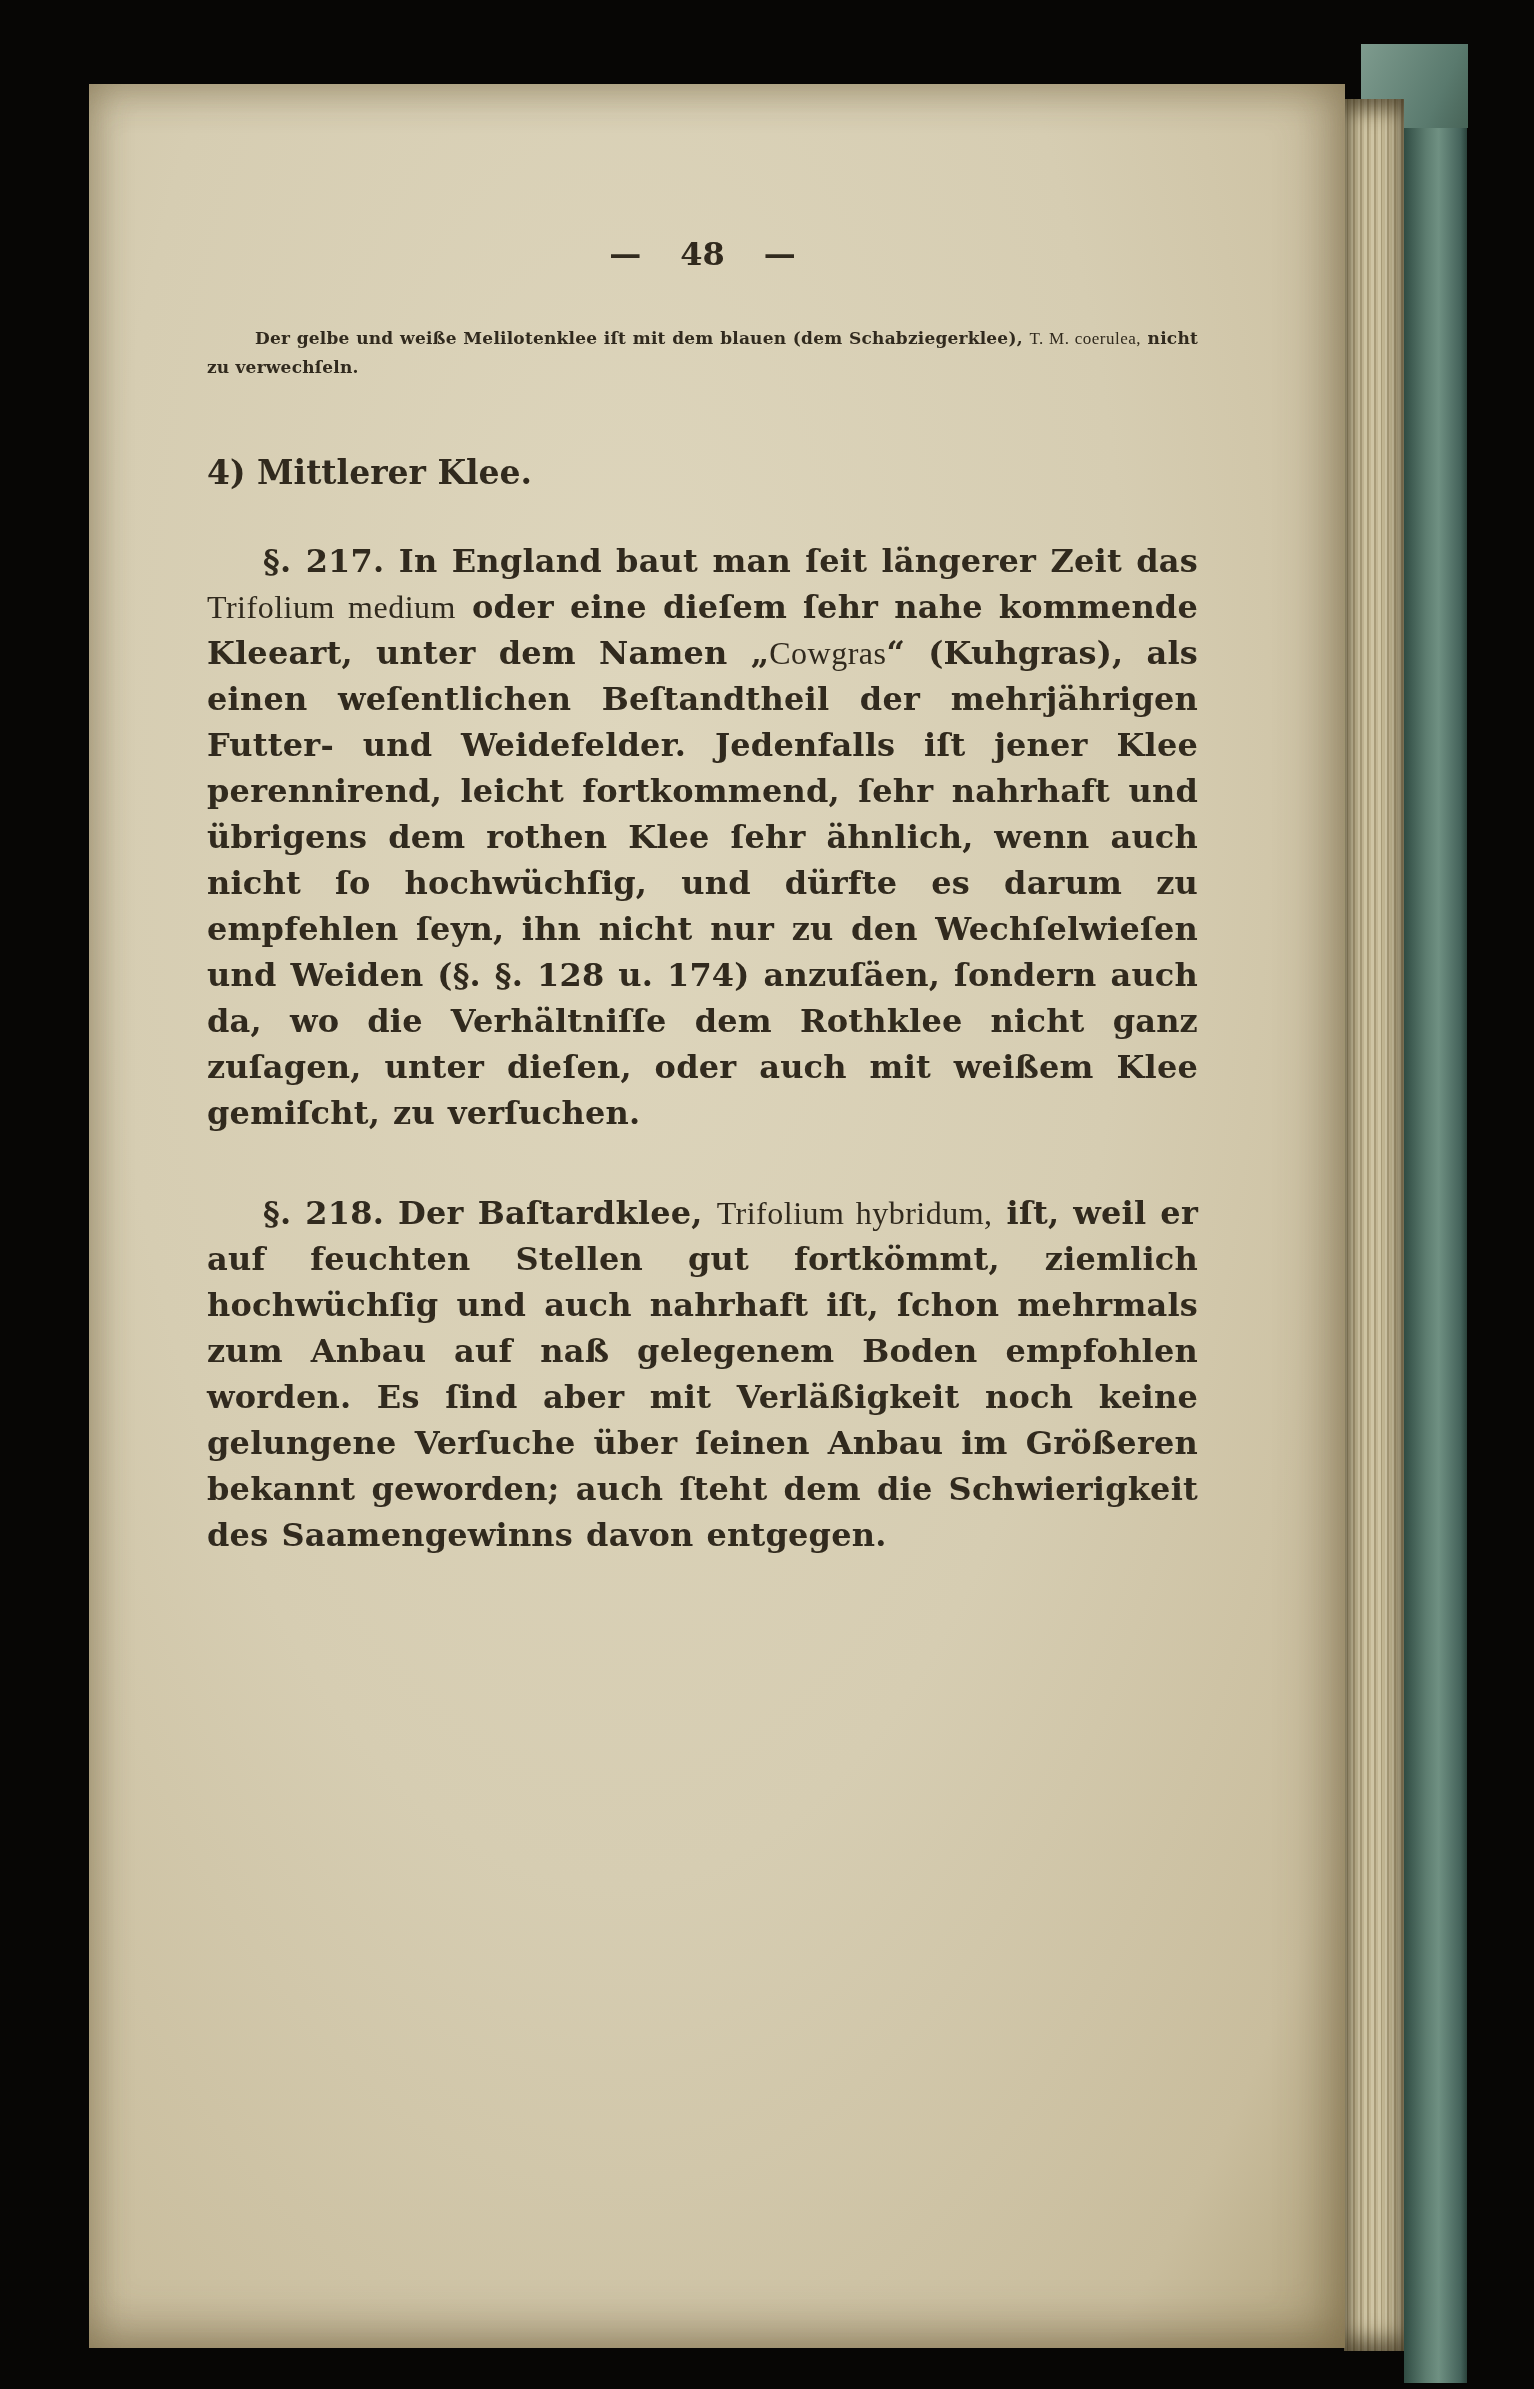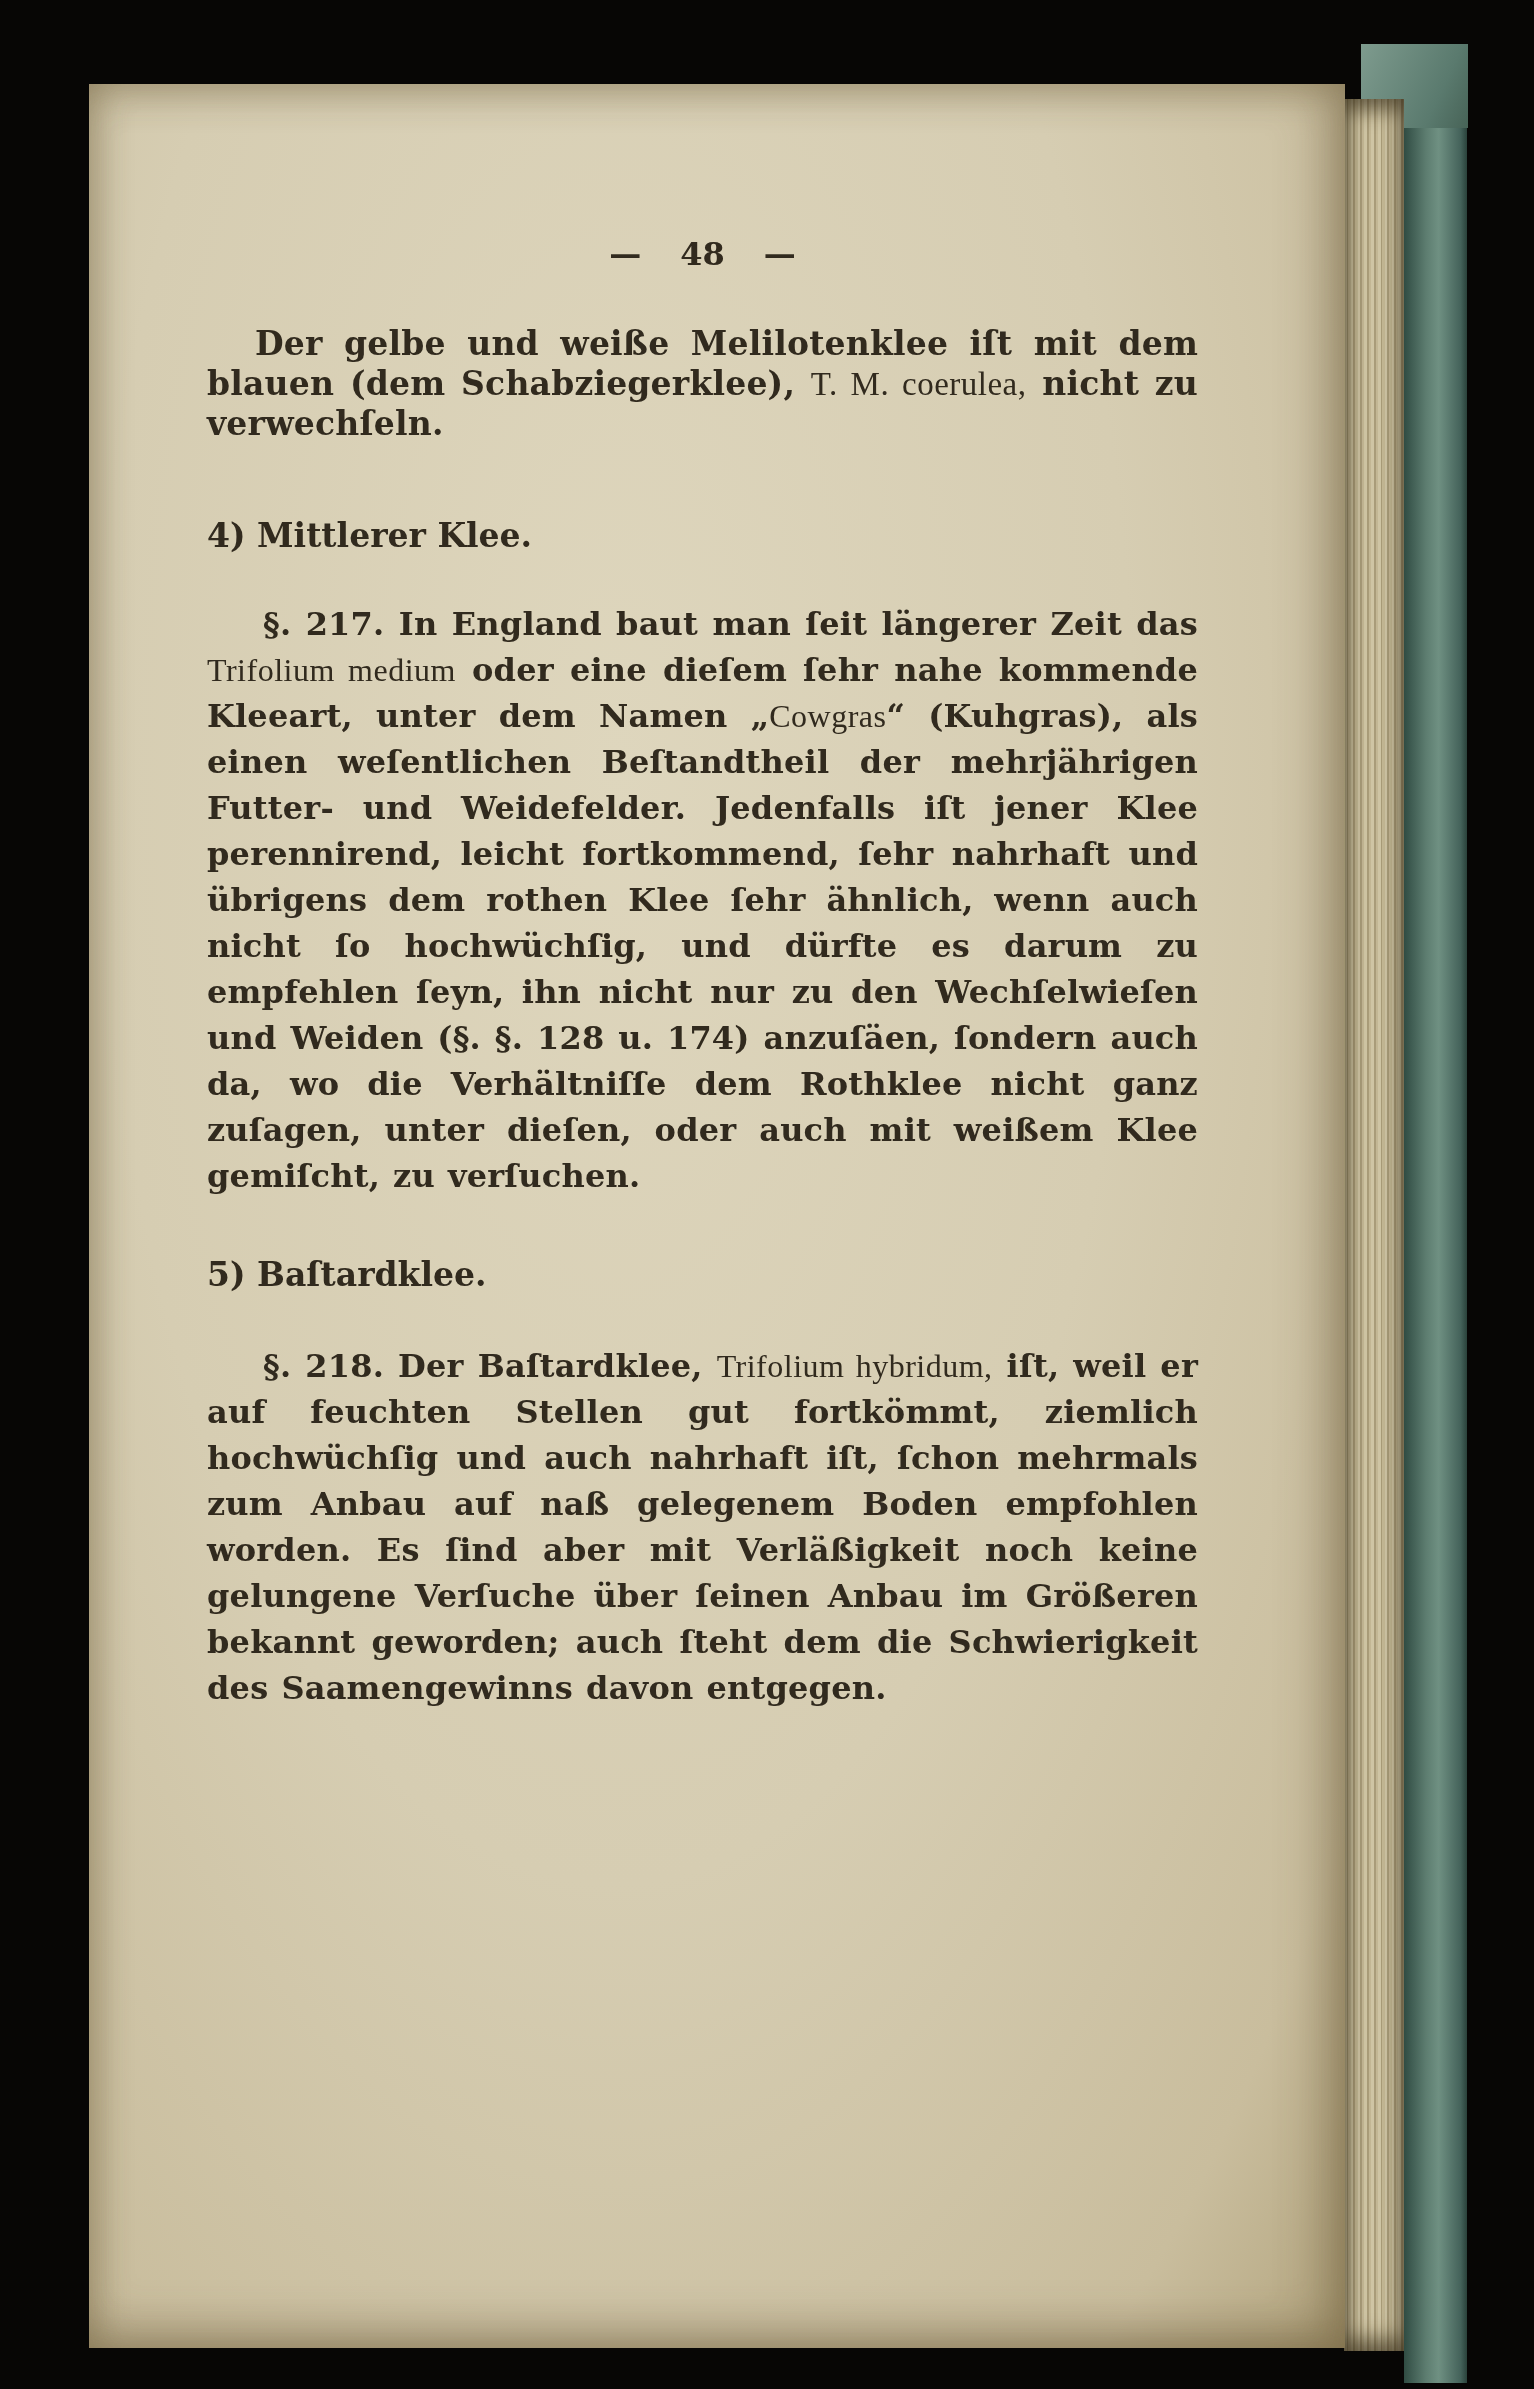--- a/index.html
+++ b/index.html
@@ -45,21 +45,21 @@
     display:flex; justify-content:center; align-items:baseline; gap:39px;
     font-size:32px; font-weight:700; line-height:43px;
     margin-bottom:48px;
   }
   .para {
     font-size:32px; line-height:46px; font-weight:700;
     text-align:justify; letter-spacing:0.2px; word-spacing:1.7px;
   }
   .indent { text-indent:56px; }
   .note {
-    font-size:33px; line-height:40px; font-weight:700;
+    font-size:17px; line-height:28px; font-weight:700;
     text-align:justify; text-indent:48px; letter-spacing:0.2px;
   }
   .heading {
     font-size:33px; font-weight:700; text-align:left; line-height:44px;
   }
   .antiqua {
     font-weight:400;
     font-family:"Liberation Serif", serif;
     letter-spacing:0.5px;
   }
@@ -90,21 +90,20 @@
           <span>—</span>
         </div>
 
 
       <p class="note note-1"><span>Der gelbe und weiße Melilotenklee iſt mit dem blauen (dem Schabziegerklee), </span><span class="antiqua">T. M. coerulea,</span><span> nicht zu verwechſeln.</span></p>
 
       <div class="heading heading-1">4) Mittlerer Klee.</div>
 
       <p class="para para-217 indent"><span>§. 217. In England baut man ſeit längerer Zeit das </span><span class="antiqua">Trifolium medium</span><span> oder eine dieſem ſehr nahe kommende Kleeart, unter dem Namen „</span><span class="antiqua">Cowgras</span><span>“ (Kuhgras), als einen weſentlichen Beſtandtheil der mehrjährigen Futter- und Weidefelder. Jedenfalls iſt jener Klee perennirend, leicht fortkommend, ſehr nahrhaft und übrigens dem rothen Klee ſehr ähnlich, wenn auch nicht ſo hochwüchſig, und dürfte es darum zu empfehlen ſeyn, ihn nicht nur zu den Wechſelwieſen und Weiden (§. §. 128 u. 174) anzuſäen, ſondern auch da, wo die Verhältniſſe dem Rothklee nicht ganz zuſagen, unter dieſen, oder auch mit weißem Klee gemiſcht, zu verſuchen.</span></p>
 
-      <div class="heading heading-2">5) Baſtardklee.</div>
 
       <p class="para para-218 indent"><span>§. 218. Der Baſtardklee, </span><span class="antiqua">Trifolium hybridum,</span><span> iſt, weil er auf feuchten Stellen gut fortkömmt, ziemlich hochwüchſig und auch nahrhaft iſt, ſchon mehrmals zum Anbau auf naß gelegenem Boden empfohlen worden. Es ſind aber mit Verläßigkeit noch keine gelungene Verſuche über ſeinen Anbau im Größeren bekannt geworden; auch ſteht dem die Schwierigkeit des Saamengewinns davon entgegen.</span></p>
 
 
     </div>
   </div>
 </div>
 
 
 </body></html>

